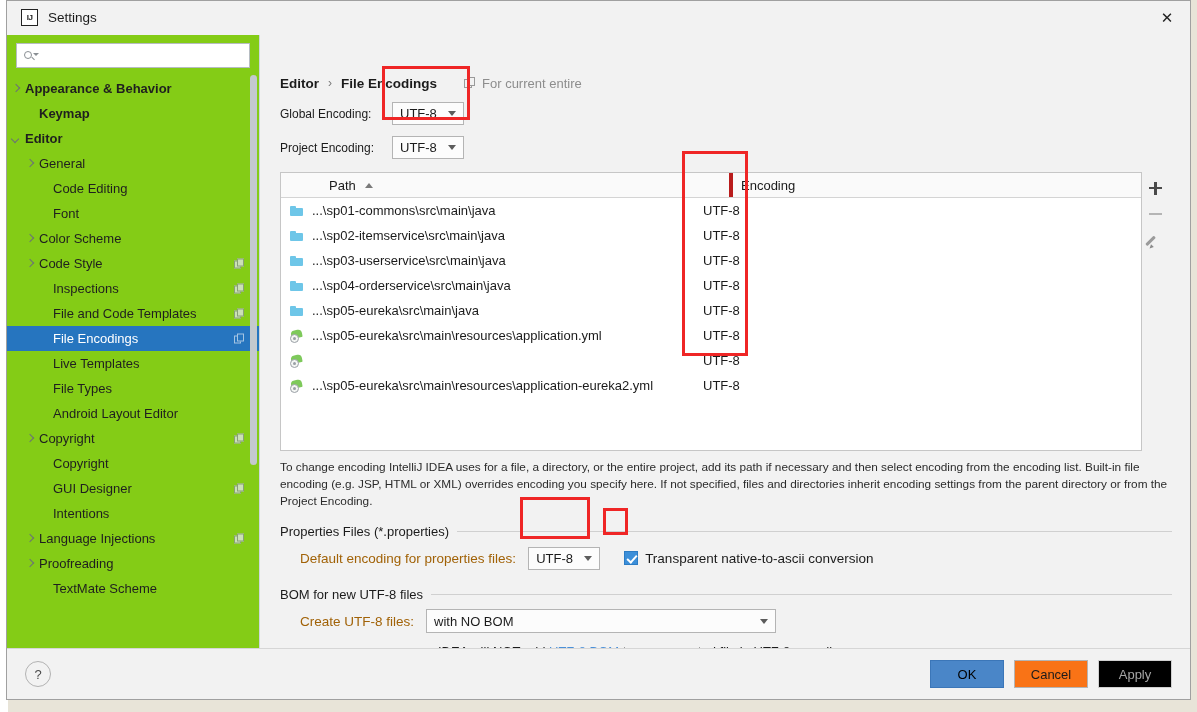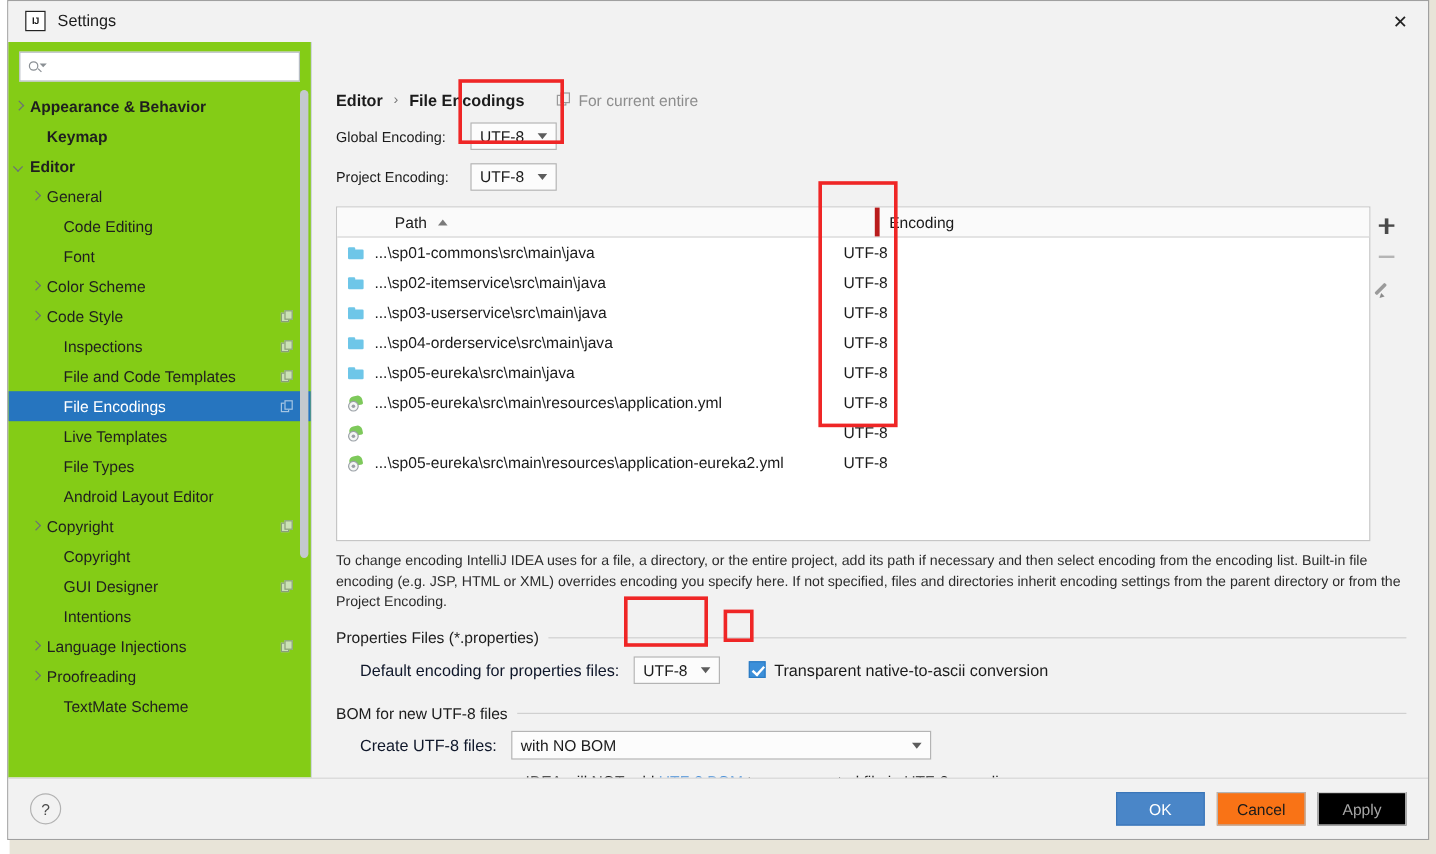--- a/index.html
+++ b/index.html
@@ -227,21 +227,21 @@
     width: 896px;
   }
 
   
   .group { margin-top: 14px; }
   .group-title-row { display: flex; align-items: center; }
   .group-title { font-size: 13px; color: #1b1b1b; white-space: nowrap; }
   .group-line { flex: 1; height: 1px; background: #d0d0d0; margin-left: 8px; }
   .group-body { padding-left: 20px; }
   .field-row { display: flex; align-items: center; height: 30px; margin-top: 4px; }
-  .field-label { font-size: 13.5px; color: #0f172a; }
+  .field-label { font-size: 13.5px; color: #a16207; }
   .checkbox-wrap { display: flex; align-items: center; margin-left: 24px; }
   .checkbox {
     width: 14px; height: 14px; background: #3c8fd9; border: 1px solid #2c7cc4;
     box-sizing: border-box; position: relative; flex: none; cursor: pointer;
   }
   .checkbox::after {
     content:''; position:absolute; left:4px; top:1px; width:4px; height:8px;
     border-right: 2px solid #fff; border-bottom: 2px solid #fff; transform: rotate(42deg);
   }
   .cb-label { font-size: 13.5px; color: #1b1b1b; margin-left: 7px; }
@@ -261,21 +261,21 @@
     width: 24px; height: 24px; border: 1px solid #b2b2b2; border-radius: 50%;
     margin-left: 18px; display: flex; align-items: center; justify-content: center;
     font-size: 13px; color: #4a4a4a; background: #f2f2f2; cursor: pointer;
   }
   .footer-buttons { position: absolute; right: 18px; display: flex; gap: 10px; }
   .btn {
     height: 28px; min-width: 74px; border: 1px solid #b4b4b4; background: #f97316;
     font-size: 13px; color: #1b1b1b; display: flex; align-items: center;
     justify-content: center; cursor: pointer; box-sizing: border-box; padding: 0 14px;
   }
-  .btn-primary { background: #4a86c8; border-color: #3b76b8; color: #ffffff; }
+  .btn-primary { background: #4a86c8; border-color: #3b76b8; color: #000000; }
   .btn-disabled { color: #a6a6a6; background: #000000; border-color: #d0d0d0; }
 
   
   .redbox {
     position: absolute; border: 3px solid #ef2626; box-sizing: border-box;
     pointer-events: none; z-index: 40;
   }
 </style>
 </head>
 <body>

